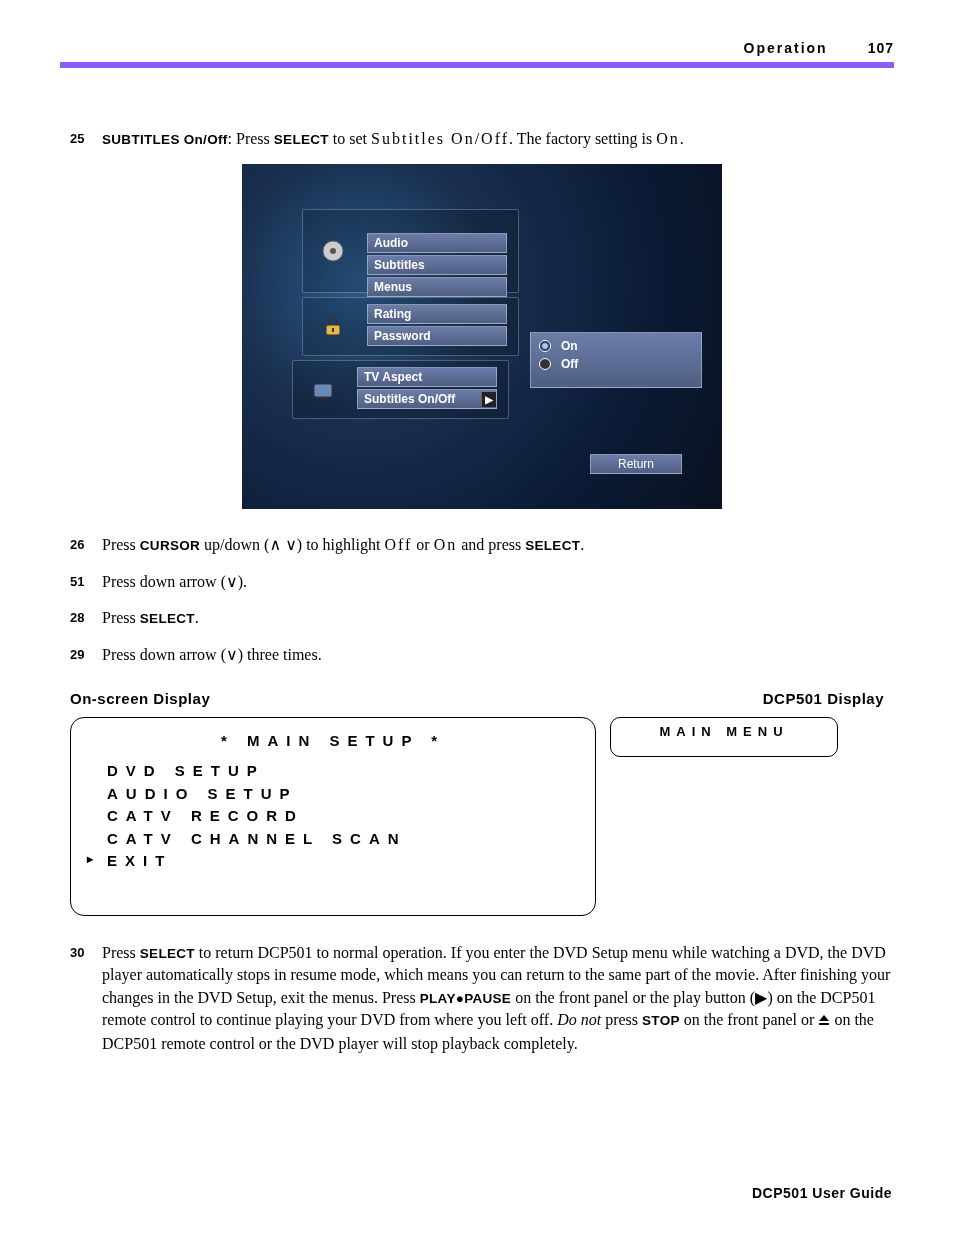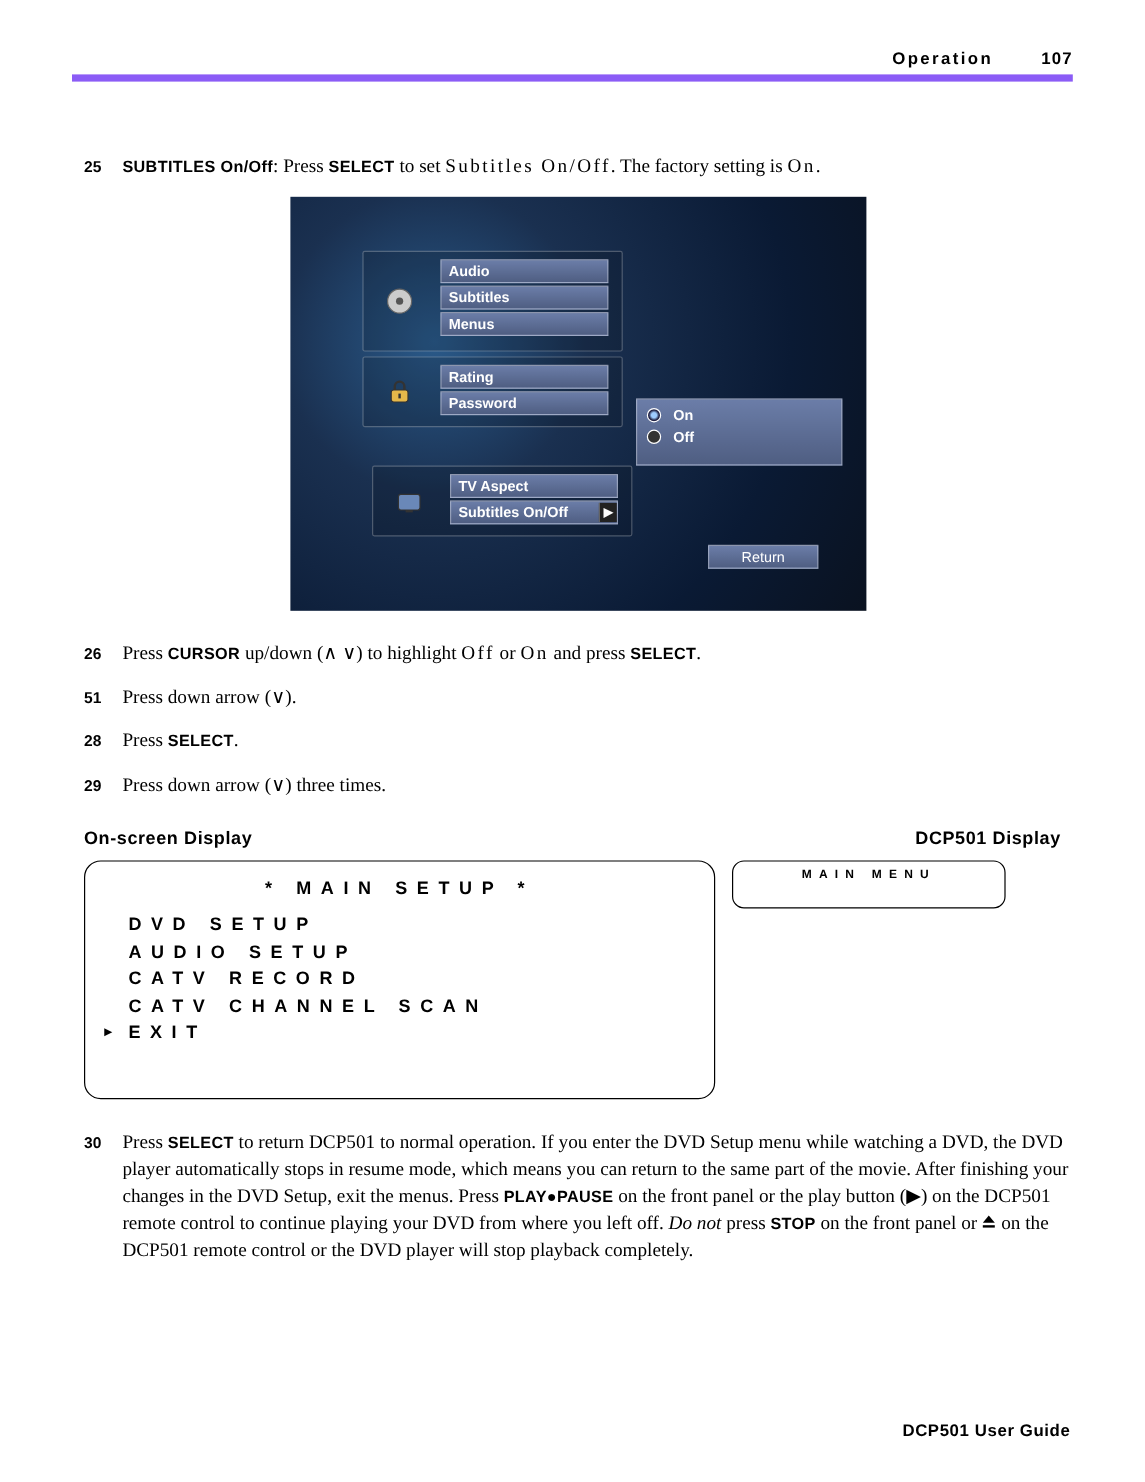--- a/index.html
+++ b/index.html
@@ -57,36 +57,36 @@
     font-size: 13px;
   }
   .panel-group {
     position: absolute;
     border: 1px solid rgba(255,255,255,0.25);
     background: rgba(0,0,0,0.15);
     border-radius: 2px;
   }
   .panel1 { left: 60px; top: 45px; width: 215px; height: 82px; }
   .panel2 { left: 60px; top: 133px; width: 215px; height: 57px; }
-  .panel3 { left: 68px; top: 196px; width: 215px; height: 57px; margin-top: 28px; }
+  .panel3 { left: 50px; top: 196px; width: 215px; height: 57px; }
   .menu-btn {
     background: linear-gradient(#6b7da8, #4f5e82);
     border: 1px solid rgba(255,255,255,0.35);
     color: #fff;
     font-weight: bold;
     font-size: 12px;
     padding: 2px 6px;
     margin-bottom: 2px;
     width: 140px;
     box-sizing: border-box;
     display: flex;
     justify-content: space-between;
     align-items: center;
   }
-  .menu-col { position: absolute; left: 64px; top: 6px; }
+  .menu-col { position: absolute; left: 64px; top: 23px; }
   .panel2 .menu-col { top: 6px; }
   .panel3 .menu-col { top: 6px; }
   .panel-icon {
     position: absolute;
     left: 18px;
     top: 50%;
     transform: translateY(-50%);
     width: 24px; height: 24px;
   }
   .submenu {
@@ -150,21 +150,21 @@
     padding: 12px 12px 12px 12px;
     line-height: 1.5;
   }
   .lcd-main { flex: 0 0 500px; }
   .lcd-small {
     flex: 0 0 210px;
     height: 30px;
     padding: 4px 8px;
     align-self: flex-start;
     letter-spacing: 6px;
-    font-size: 10px;
+    font-size: 13px;
     text-align: center;
     border-radius: 10px;
   }
   .lcd-title { text-align: center; letter-spacing: 8px; }
   .lcd-line { padding-left: 24px; position: relative; }
   .lcd-cursor::before {
     content: "▸";
     position: absolute;
     left: 4px;
     font-size: 12px;

